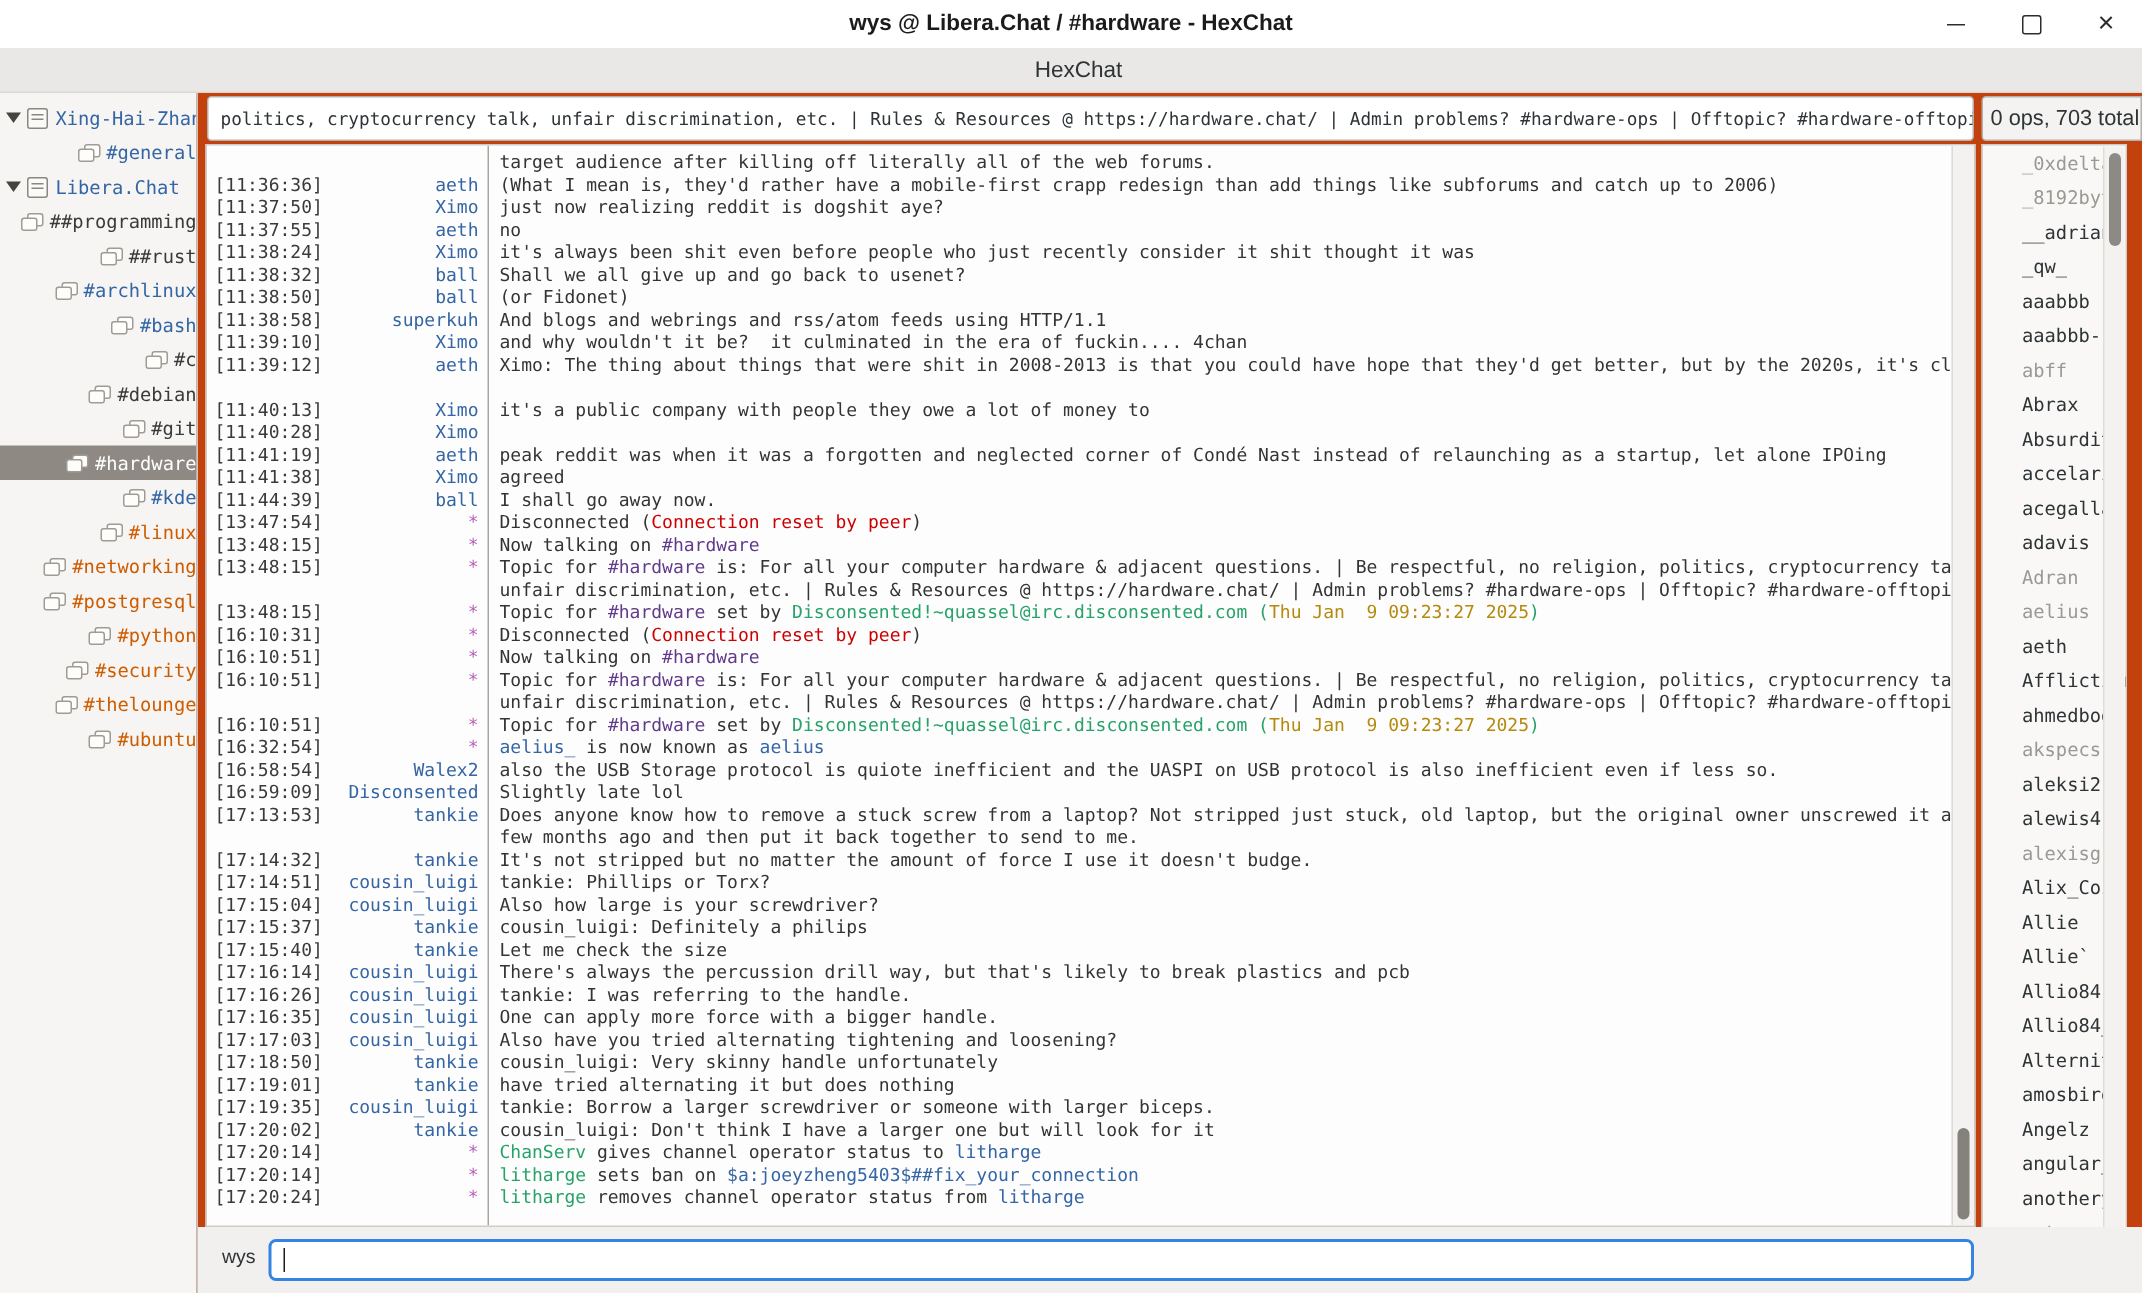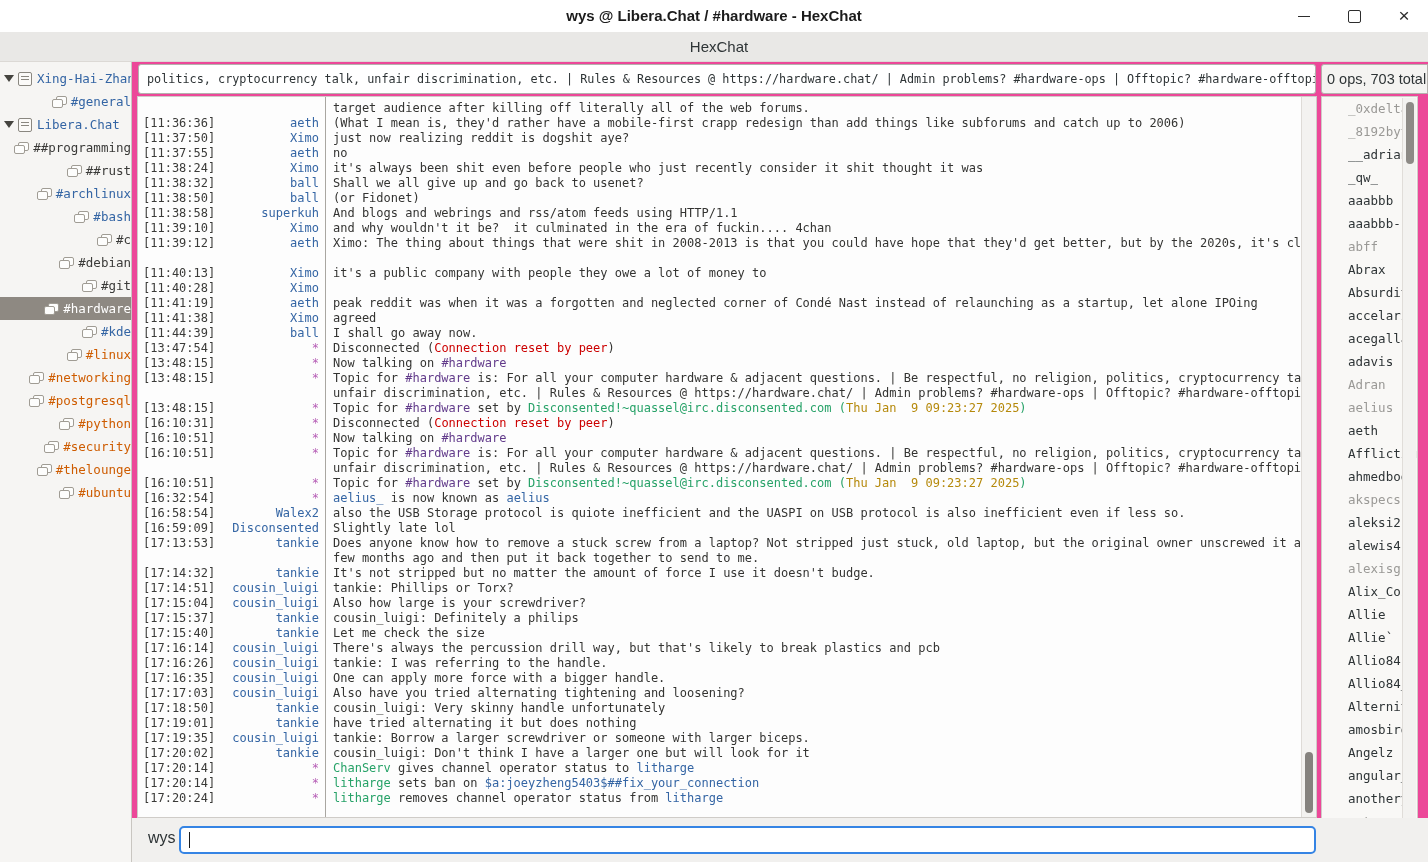--- a/index.html
+++ b/index.html
@@ -1,16 +1,16 @@
 <!DOCTYPE html>
 <html><head>
 <meta charset="utf-8">
 <style>
   html,body{margin:0;padding:0;background:#d6d3cf;}
-  .win{position:relative;width:1428px;height:862px;background:#ec4899;overflow:hidden;
+  .win{position:relative;width:1428px;height:862px;background:#c2410c;overflow:hidden;
        font-family:"Liberation Sans",sans-serif;}
   
   .titlebar{position:absolute;left:0;top:0;width:1428px;height:32px;background:#ffffff;
             border-bottom:1px solid #dedbd7;}
   .title{position:absolute;left:0;right:0;top:0;height:32px;line-height:32px;text-align:center;
          font-size:15px;font-weight:bold;color:#1b1b1b;}
   .controls{position:absolute;right:0;top:0;height:32px;display:flex;align-items:center;gap:34px;padding-right:16px;}
   .ctl{width:16px;height:16px;display:flex;align-items:center;justify-content:center;cursor:default;}
   .ctl-min-glyph{width:12px;height:0;border-top:1.6px solid #2d2d2d;}
   .ctl-max-glyph{width:11px;height:11px;border:1.6px solid #2d2d2d;border-radius:2px;}
@@ -81,21 +81,21 @@
   .user-row.away{color:#9a9996;}
   .ul-scroll{position:absolute;right:1px;top:1px;bottom:1px;width:13px;background:#f3f2f0;border-left:1px solid #e0ddd9;}
   .ul-vthumb{top:4px;height:62px;background:#8d8a86;}
   .hscroll1{position:absolute;left:1321px;top:841px;width:97px;height:9px;background:#eceae7;
             border:1px solid #d5d2ce;box-sizing:border-box;}
   .hthumb{position:absolute;left:5px;top:1px;width:25px;height:5px;border-radius:3px;background:#3584e4;}
   .hscroll2{position:absolute;left:1321px;top:853px;width:97px;height:6px;background:#eceae7;
             border:1px solid #d5d2ce;box-sizing:border-box;}
   
   .inputbar{position:absolute;left:132px;top:818px;width:1296px;height:44px;background:#f1f0ee;}
-  .mynick{position:absolute;left:16px;top:0;height:44px;line-height:40px;font-size:16px;color:#2e3436;}
+  .mynick{position:absolute;left:16px;top:0;height:44px;line-height:40px;font-size:13px;color:#2e3436;}
   .inputbox{position:absolute;left:47px;top:8px;width:1137px;height:28px;background:#ffffff;
             border:2px solid #3584e4;border-radius:5px;box-sizing:border-box;}
   .caret{position:absolute;left:8px;top:4px;width:1px;height:16px;background:#1a1a1a;}
 </style>
 </head>
 <body>
 
 <div class="win">
 
   <div class="titlebar">

